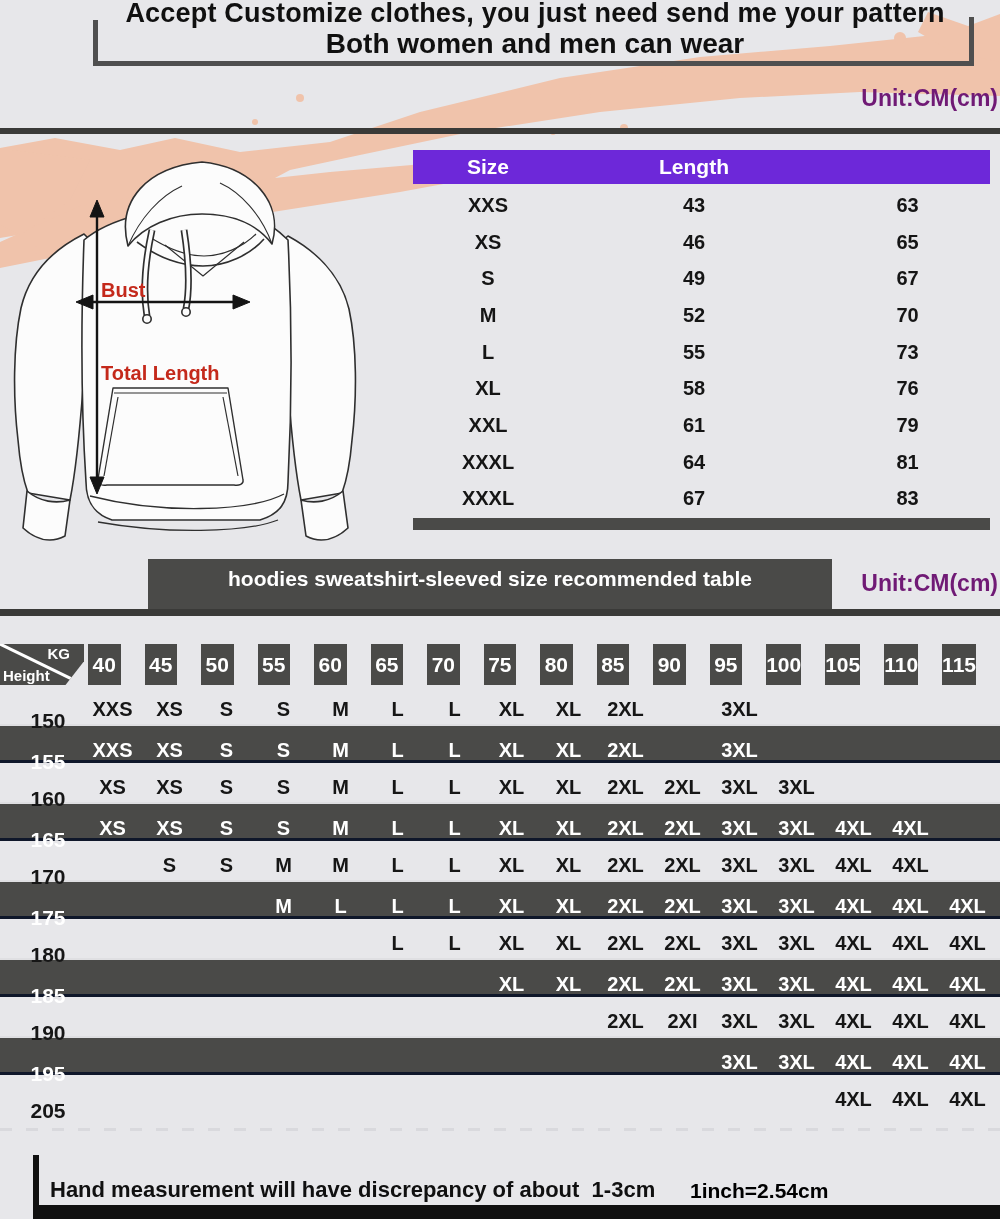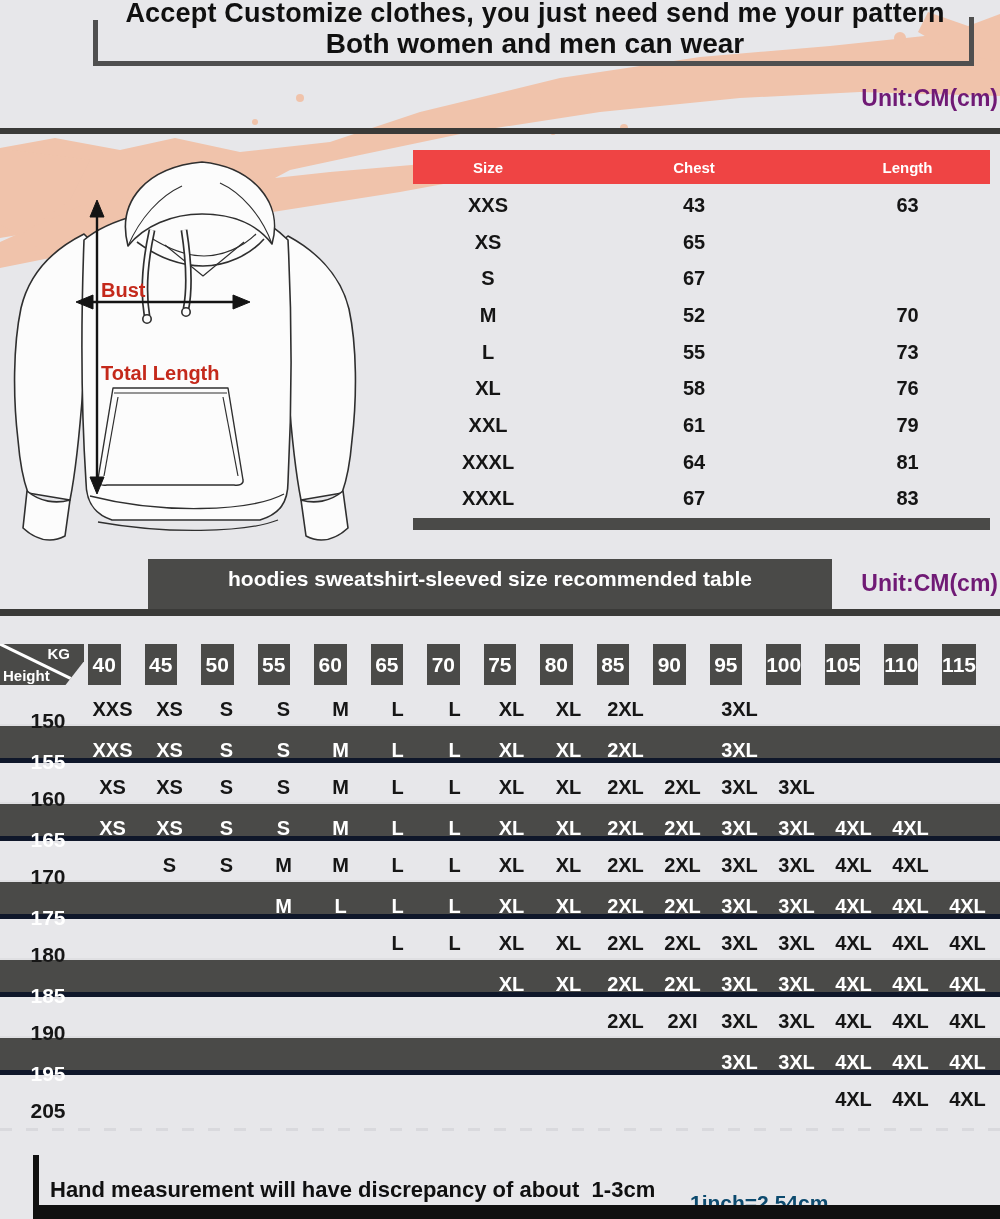--- a/index.html
+++ b/index.html
@@ -12,46 +12,46 @@
   .hline2{top:28px;font-size:28px;}
   .brk{background:#4f4f4f;}
   
   .banner{background:#4a4a48;color:#fff;font-weight:bold;text-align:center;white-space:pre;}
   .banner1{left:240px;top:83px;width:497px;height:36px;line-height:36px;font-size:20px;}
   .banner2{left:148px;top:559px;width:684px;height:56px;line-height:39px;font-size:21px;}
   .unit{width:178px;left:820px;text-align:right;font-weight:bold;font-size:23px;color:#701a75;}
   .divider{left:0;width:1000px;background:#3a3a38;}
   
   .sgrid{display:grid;grid-template-columns:150px 262px 165px;text-align:center;font-weight:bold;}
-  .shead{left:413px;top:150px;width:577px;height:34px;background:#ef4444;color:#fff;
-         font-size:15px;align-items:center;}
+  .shead{left:413px;top:150px;width:577px;height:34px;background:#6d28d9;color:#fff;
+         font-size:21px;align-items:center;}
   #size-rows{left:413px;top:187px;width:577px;}
   .srow{height:36.7px;align-items:center;font-size:20px;color:#151515;}
   .sbar{left:413px;top:518px;width:577px;height:12px;background:#4a4a48;}
   
   .mgrid{display:grid;grid-template-columns:88px repeat(16,1fr);}
   #matrix-head{left:0;top:644px;width:1000px;height:41px;}
   .kbox{margin-right:24px;background:#4a4a48;color:#fff;font-weight:bold;font-size:21px;
         text-align:center;line-height:41px;}
   .corner{position:relative;width:84px;height:41px;background:#4a4a48;
           clip-path:polygon(0 0,100% 0,100% 42%,78% 100%,0 100%);}
   .corner .kg{position:absolute;top:1px;right:14px;color:#fff;font-weight:bold;font-size:15px;}
   .corner .hgt{position:absolute;bottom:1px;left:3px;color:#fff;font-weight:bold;font-size:15px;}
   #matrix-body{left:0;top:685px;width:1000px;}
   .mrow{height:39px;align-items:center;text-align:center;font-weight:bold;font-size:20px;color:#161616;}
-  .mrow.dark{background:#4a4a48;color:#fff;border-top:2px solid #dfdfe2;border-bottom:5px solid #0f172a;box-sizing:border-box;}
+  .mrow.dark{background:#4a4a48;color:#fff;border-top:2px solid #dfdfe2;border-bottom:3px solid #0f172a;box-sizing:border-box;}
   .mrow .hl{text-align:center;padding-left:8px;font-size:21px;margin-top:24px;}
   .mrow .mc{padding-right:8px;}
   
   .dashes{top:1128px;left:0;width:1000px;height:3px;
           background:repeating-linear-gradient(90deg,#d9d9dd 0 12px,rgba(0,0,0,0) 12px 26px);}
   .fbar-left{left:33px;top:1155px;width:6px;height:58px;background:#101010;}
   .fbar-bottom{left:33px;bottom:0;width:967px;height:14px;background:#101010;}
   .fnote{left:50px;top:1177px;font-size:22px;font-weight:bold;white-space:pre;color:#101010;}
-  .fconv{left:690px;top:1179px;font-size:21px;font-weight:bold;color:#0c4a6e;margin-top:12px;}
+  .fconv{left:690px;top:1179px;font-size:21px;font-weight:bold;color:#000000;}
 </style>
 </head>
 <body>
 
 <div id="page">
 
   <svg class="abs" style="left:0;top:0;" width="1000" height="660" viewBox="0 0 1000 660">
     <g fill="#f0c3ab">
       <polygon points="0,148 55,138 120,150 175,138 240,152 330,142 420,112 560,78 700,57 830,46 1000,28 1000,96 860,92 740,98 600,112 470,132 360,155 290,170 230,202 150,212 60,228 0,238"></polygon>
       <polygon points="0,242 80,206 200,186 330,172 470,160 520,170 400,192 260,214 120,244 0,268"></polygon>
@@ -122,35 +122,36 @@
       <line x1="84" y1="152" x2="242" y2="152" stroke-width="2.4"></line>
       <path d="M76,152 L93,145 L93,159 Z" stroke-width="1"></path>
       <path d="M250,152 L233,145 L233,159 Z" stroke-width="1"></path>
     </g>
     <text x="101" y="147" font-family="Liberation Sans, sans-serif" font-weight="bold" font-size="20" fill="#c4291b">Bust</text>
     <text x="101" y="230" font-family="Liberation Sans, sans-serif" font-weight="bold" font-size="20" fill="#c4291b">Total Length</text>
   </svg>
 
   <div class="abs sgrid shead" id="size-head">
       <div>Size</div>
-      <div>Chest</div>
       <div>Length</div>
     </div>
   <div class="abs" id="size-rows">
       <div class="sgrid srow">
         <div>XXS</div>
         <div>43</div>
         <div>63</div>
       </div>
       <div class="sgrid srow">
         <div>XS</div>
+        <div>46</div>
         <div>65</div>
       </div>
       <div class="sgrid srow">
         <div>S</div>
+        <div>49</div>
         <div>67</div>
       </div>
       <div class="sgrid srow">
         <div>M</div>
         <div>52</div>
         <div>70</div>
       </div>
       <div class="sgrid srow">
         <div>L</div>
         <div>55</div>

